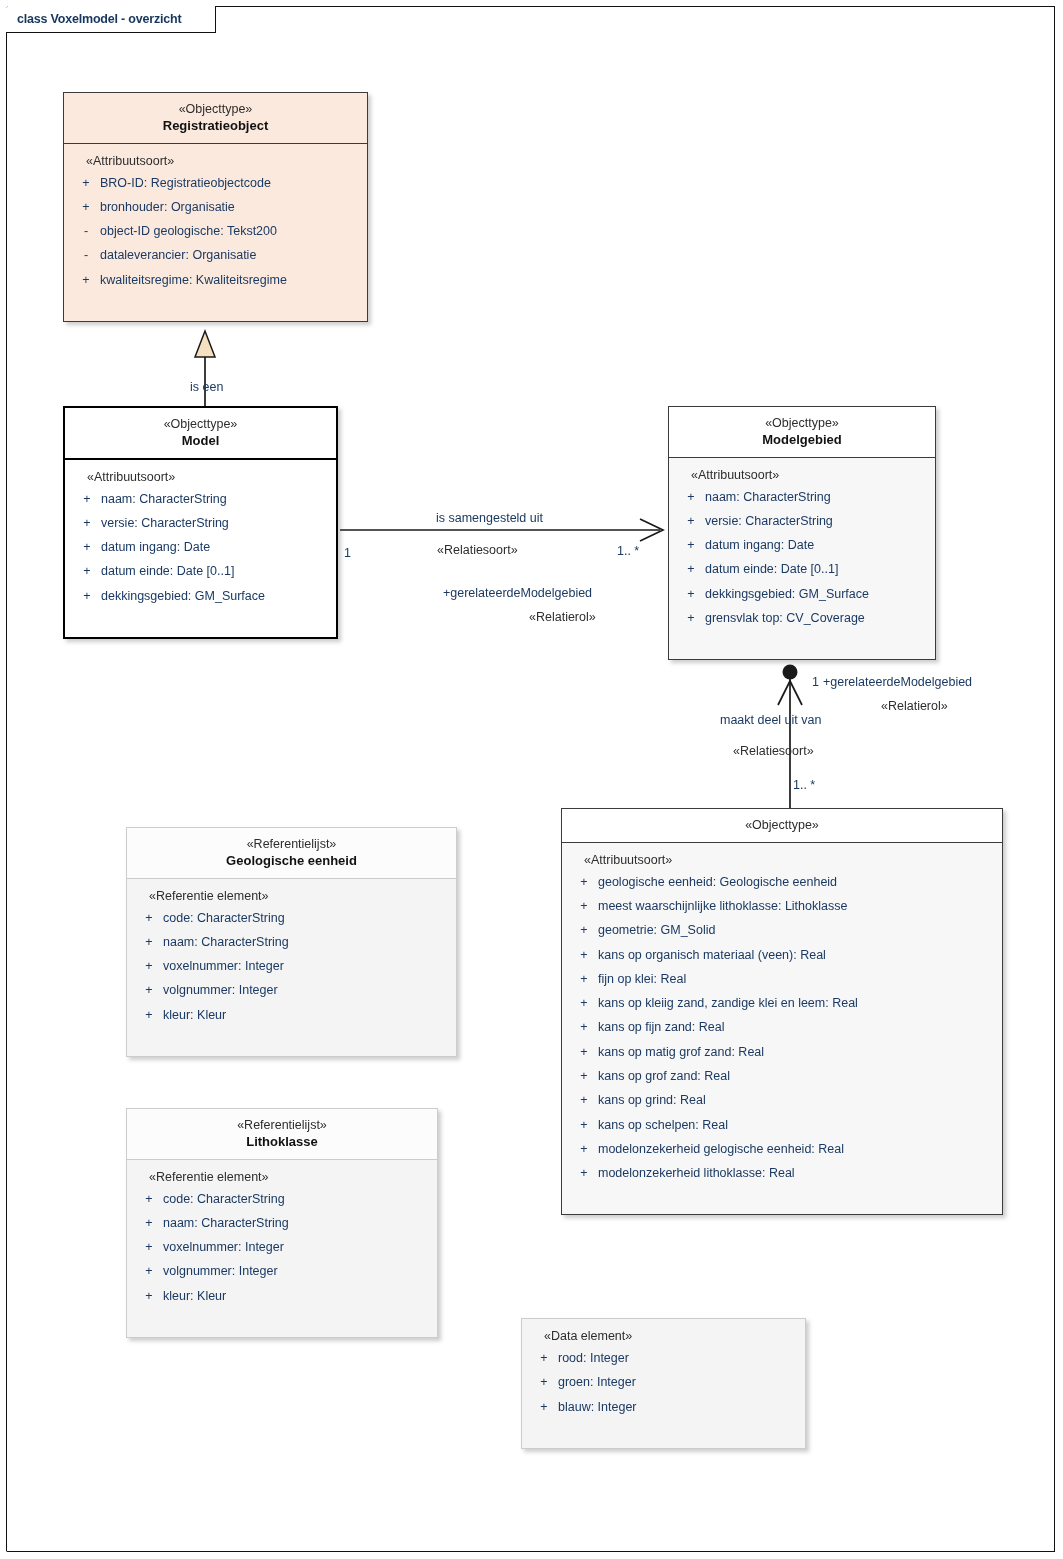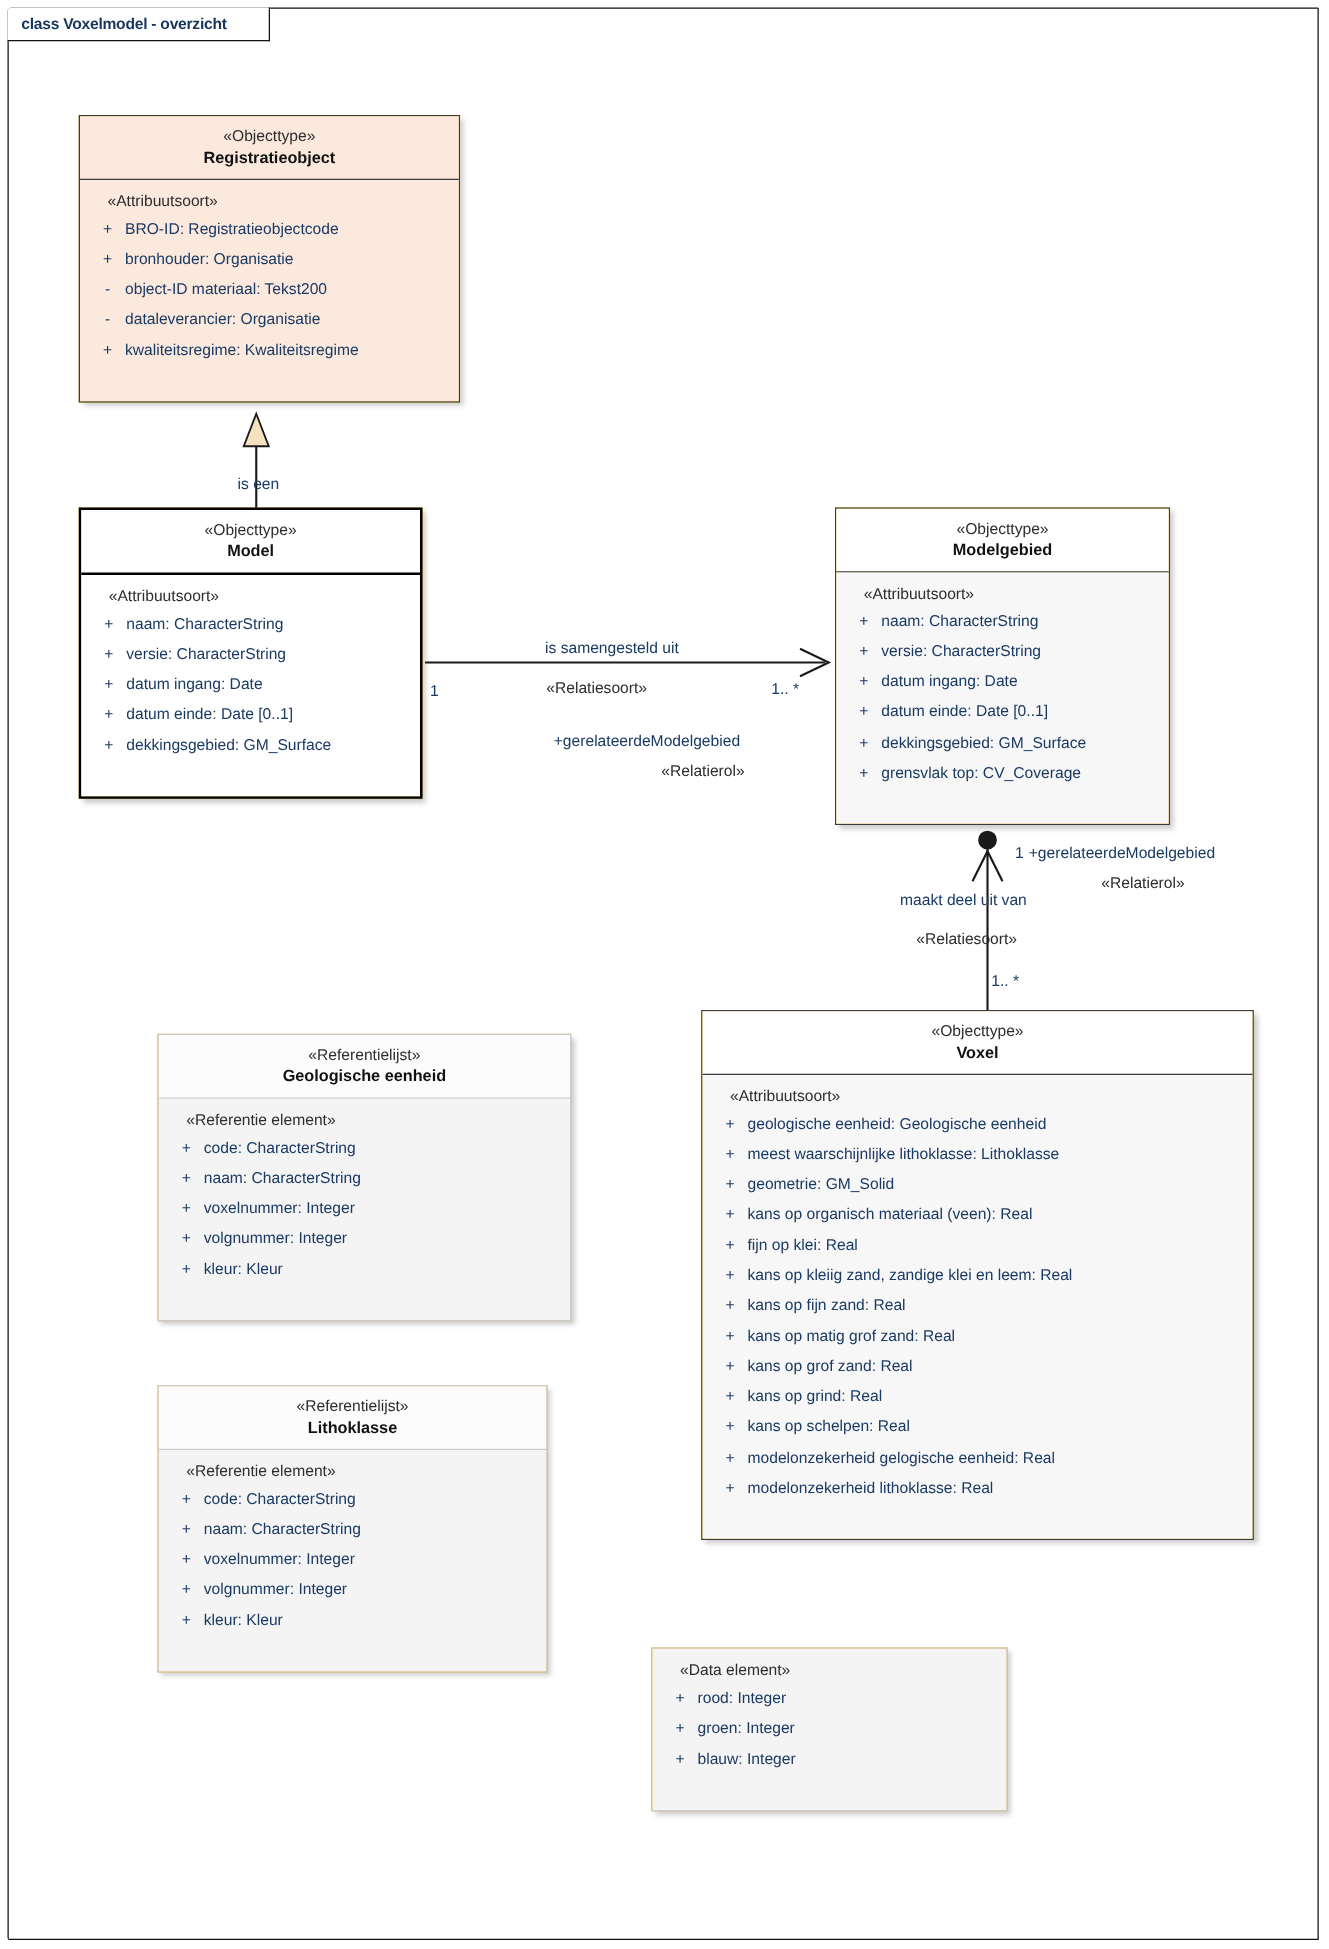--- a/index.html
+++ b/index.html
@@ -66,21 +66,21 @@
     white-space: nowrap;
     letter-spacing: -0.2px;
   }
 
   
   .uml {
     position: absolute;
     box-sizing: border-box;
     border: 1px solid #3b3b3b;
     box-shadow: 3px 3px 4px rgba(90,90,90,0.30);
-    background: #eab308;
+    background: #e5e5e5;
   }
   .uml.thick {
     border: 2px solid #000000;
   }
   .uml-head {
     text-align: center;
     padding: 9px 6px 8px 6px;
     box-sizing: border-box;
   }
   .uml.thick .uml-head {
@@ -207,21 +207,21 @@
       <div class="attr">
         <span class="vis">+</span>
         <span class="txt">BRO-ID: Registratieobjectcode</span>
       </div>
       <div class="attr">
         <span class="vis">+</span>
         <span class="txt">bronhouder: Organisatie</span>
       </div>
       <div class="attr">
         <span class="vis">-</span>
-        <span class="txt">object-ID materiaal: Tekst200</span>
+        <span class="txt">object-ID geologische: Tekst200</span>
       </div>
       <div class="attr">
         <span class="vis">-</span>
         <span class="txt">dataleverancier: Organisatie</span>
       </div>
       <div class="attr">
         <span class="vis">+</span>
         <span class="txt">kwaliteitsregime: Kwaliteitsregime</span>
       </div>
     </div>
@@ -303,21 +303,20 @@
   <div class="mult" style="left:812px; top:675px;">1</div>
   <div class="role" style="left:823px; top:675px;">+gerelateerdeModelgebied</div>
   <div class="role stereo-lbl" style="left:881px; top:699px; color:#2d2d2d;">«Relatierol»</div>
   <div class="conn-label" style="left:720px; top:713px;">maakt deel uit van</div>
   <div class="conn-label stereo-lbl" style="left:733px; top:744px;">«Relatiesoort»</div>
   <div class="mult" style="left:793px; top:778px;">1.. *</div>
 
   <div class="uml fill-grey" style="left:561px; top:808px; width:442px;">
     <div class="uml-head">
       <div class="stereo">«Objecttype»</div>
-      <div class="cls-name">Voxel</div>
     </div>
     <div class="uml-body">
       <div class="grp-stereo">«Attribuutsoort»</div>
       <div class="attr">
         <span class="vis">+</span>
         <span class="txt">geologische eenheid: Geologische eenheid</span>
       </div>
       <div class="attr">
         <span class="vis">+</span>
         <span class="txt">meest waarschijnlijke lithoklasse: Lithoklasse</span>

